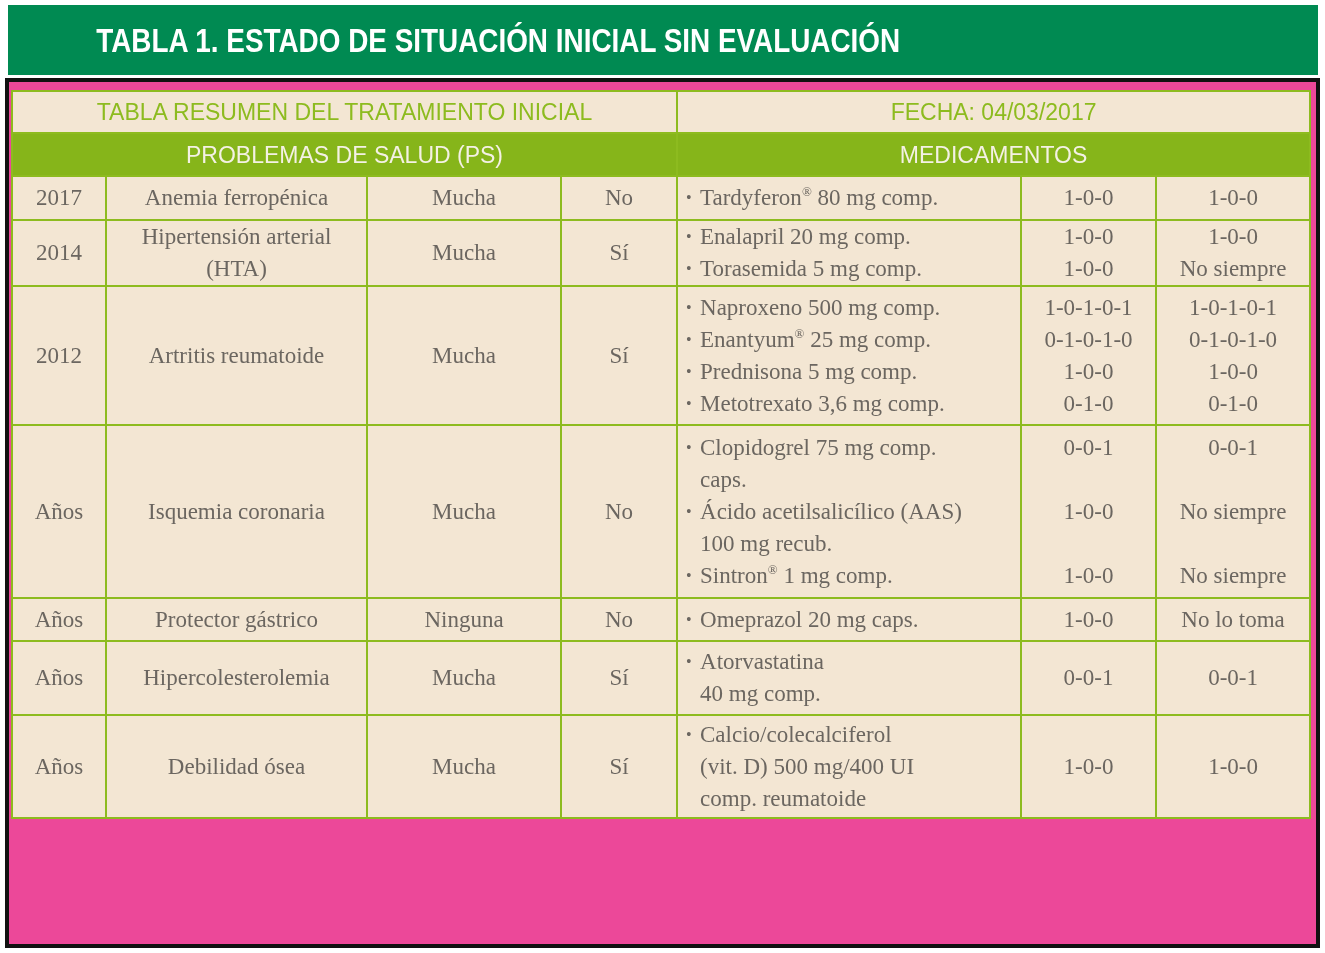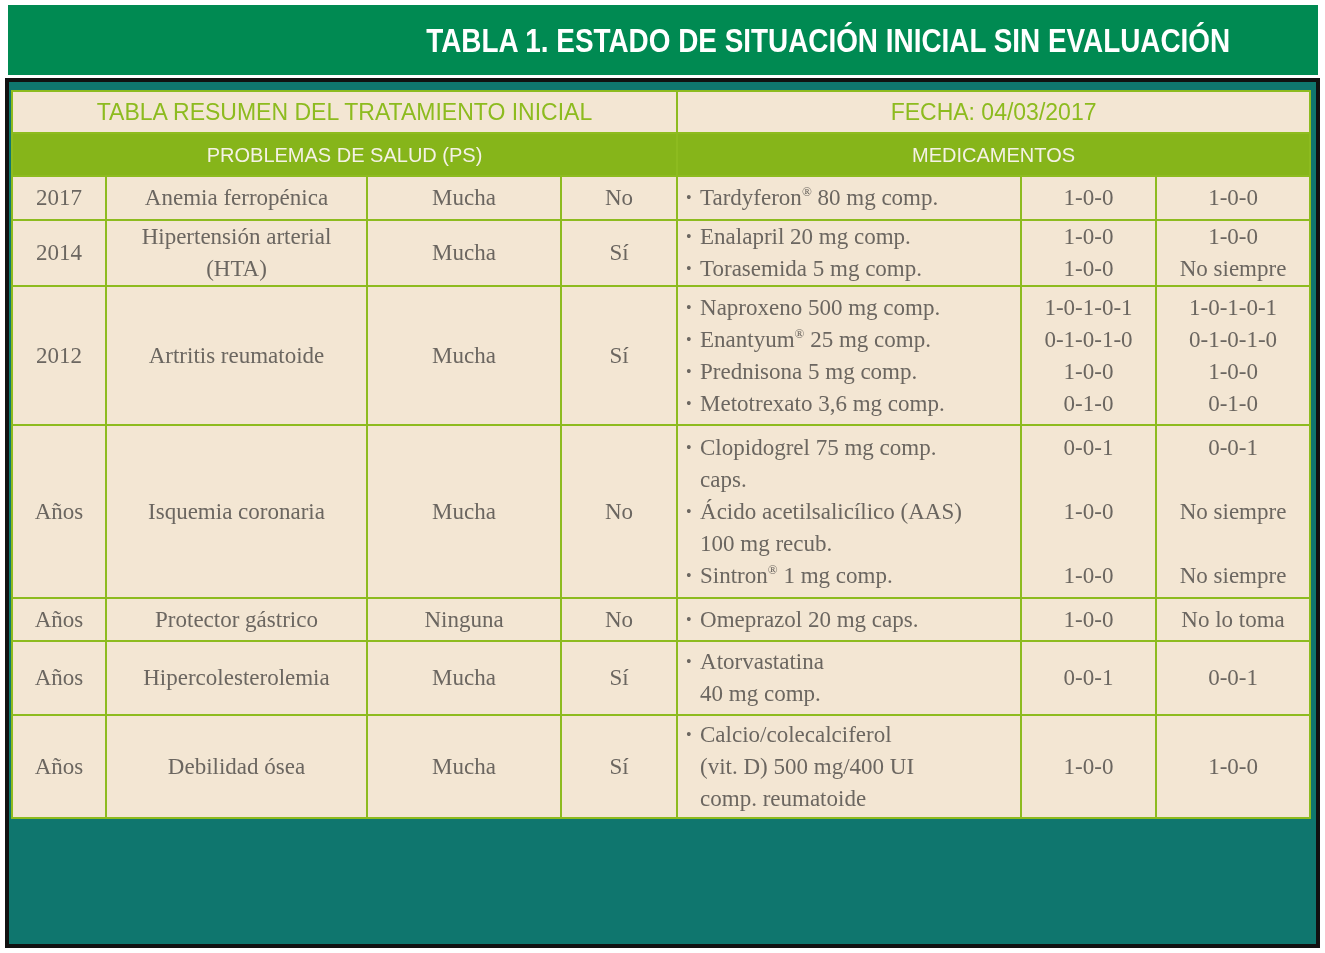--- a/index.html
+++ b/index.html
@@ -1,29 +1,29 @@
 <!DOCTYPE html>
 <html><head>
 <meta charset="utf-8">
 <style>
   html, body { margin: 0; padding: 0; background: #ffffff; }
   body { width: 1325px; height: 953px; position: relative; overflow: hidden;
          font-family: "Liberation Sans", sans-serif; }
   .title-bar { position: absolute; left: 8px; top: 5px; width: 1310px; height: 70px;
-               background: #008a52; display: flex; align-items: center; justify-content: flex-end; }
+               background: #008a52; display: flex; align-items: center; justify-content: flex-start; }
   .title-bar span { color: #ffffff; font-family: "Liberation Sans", sans-serif; font-weight: bold;
                     font-size: 34px; letter-spacing: 0px; transform: scaleX(0.82); display: inline-block; white-space: nowrap; }
   .frame { position: absolute; left: 5px; top: 78px; width: 1307px; height: 862px;
-           border: 4px solid #111111; background: #0f766e; }
+           border: 4px solid #111111; background: #ec4899; }
   table { position: absolute; left: 2px; top: 8px; border-collapse: collapse; table-layout: fixed;
           width: 1298px; }
   td { border: 2px solid #8dbb1f; text-align: center; vertical-align: middle; padding: 0 4px;
        font-size: 23px; color: #6b6660; line-height: 32px; }
   .r-summary td { background: #f3e6d3; color: #8dbb1f; height: 40px; }
-  .r-section td { background: #86b51a; color: #f4f1e4; height: 41px; font-size: 20px; }
+  .r-section td { background: #86b51a; color: #f4f1e4; height: 41px; font-size: 23px; }
   .r-patient td { background: #d9d9a4; color: #8dbb1f; height: 39px; }
   .r-colhead td { background: #ebdfc3; color: #8dbb1f; height: 71px; }
   .r-data td { background: #f3e6d3; font-family: Liberation Serif, serif; }
   td.meds { text-align: left; padding-left: 8px; }
   .med-line { display: flex; }
   .bullet { width: 14px; flex: 0 0 14px; font-size: 16px; }
   .med-text { flex: 1; }
   sup { font-size: 13px; vertical-align: top; line-height: 20px; }
   .stack div { line-height: 32px; }
 </style>

